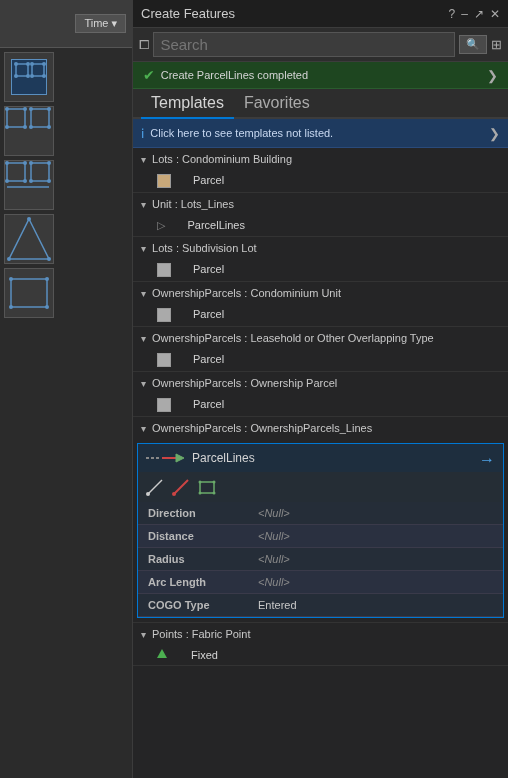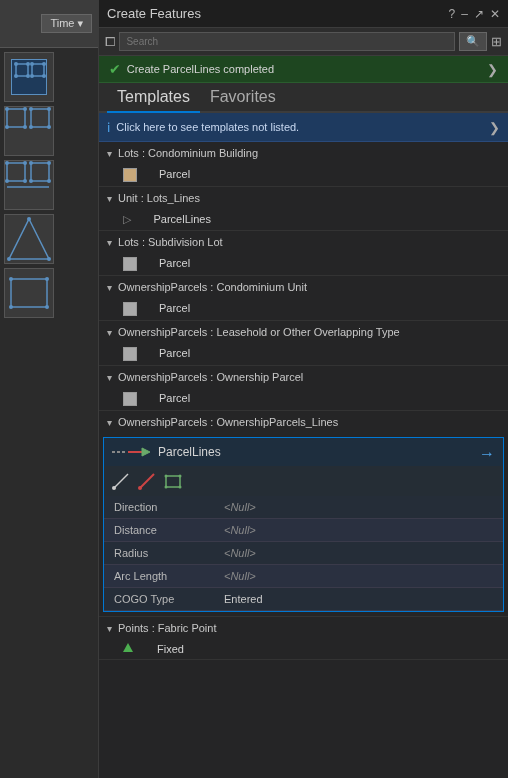--- a/index.html
+++ b/index.html
@@ -9,21 +9,21 @@
       background: #2b2b2b;
       font-family: 'Segoe UI', Arial, sans-serif;
       font-size: 12px;
       color: #d4d4d4;
       overflow: hidden;
       display: flex;
     }
 
     
     .left-panel {
-      width: 99px;
+      width: 133px;
       background: #2b2b2b;
       border-right: 1px solid #3c3c3c;
       position: relative;
     }
     .left-panel-top {
       height: 48px;
       background: #3c3c3c;
       border-bottom: 1px solid #555;
       display: flex;
       align-items: center;
@@ -113,21 +113,21 @@
     .filter-icon {
       color: #aaa;
       font-size: 13px;
     }
     .search-input {
       flex: 1;
       background: #3c3c3c;
       border: 1px solid #555;
       color: #d4d4d4;
       padding: 3px 6px;
-      font-size: 10px;
+      font-size: 15px;
       outline: none;
     }
     .search-go {
       background: #4a4a4a;
       border: 1px solid #666;
       color: #ccc;
       padding: 2px 6px;
       font-size: 11px;
       cursor: pointer;
     }
@@ -324,20 +324,21 @@
       background: #2a3040;
     }
     .attributes-table td {
       padding: 5px 10px;
       font-size: 11px;
       color: #c8c8c8;
     }
     .attributes-table td:first-child {
       color: #b8b8b8;
       width: 110px;
+      font-weight: bold;
     }
     .attr-null {
       color: #888;
       font-style: italic;
     }
 
     
     .points-header {
       display: flex;
       align-items: center;

